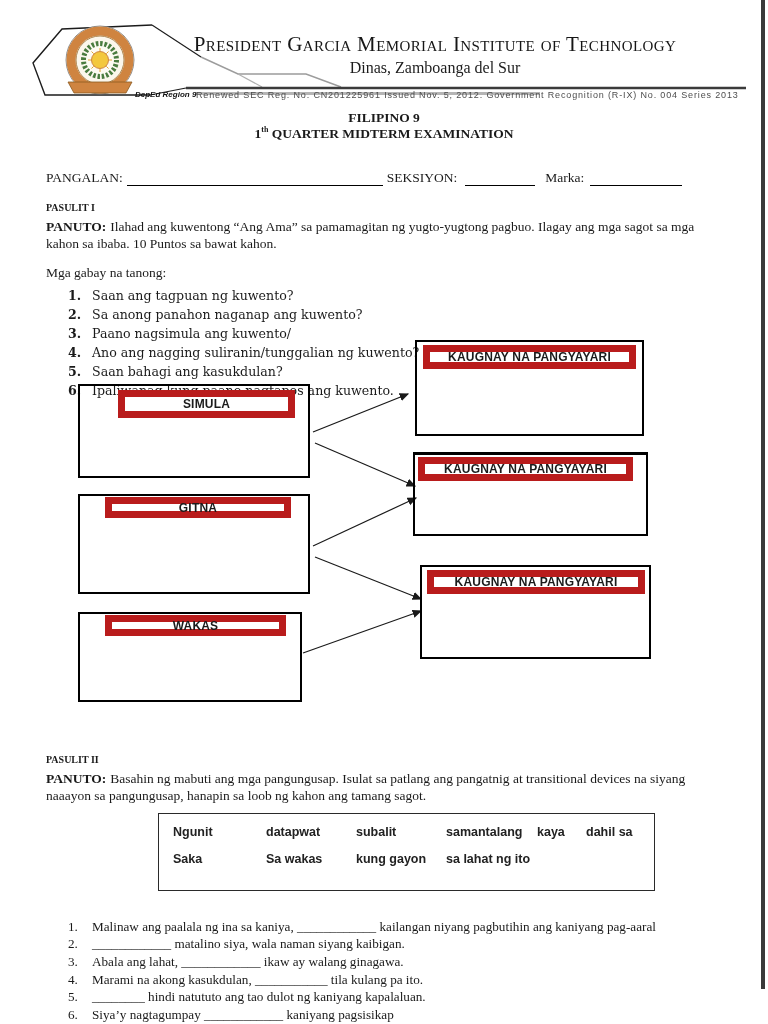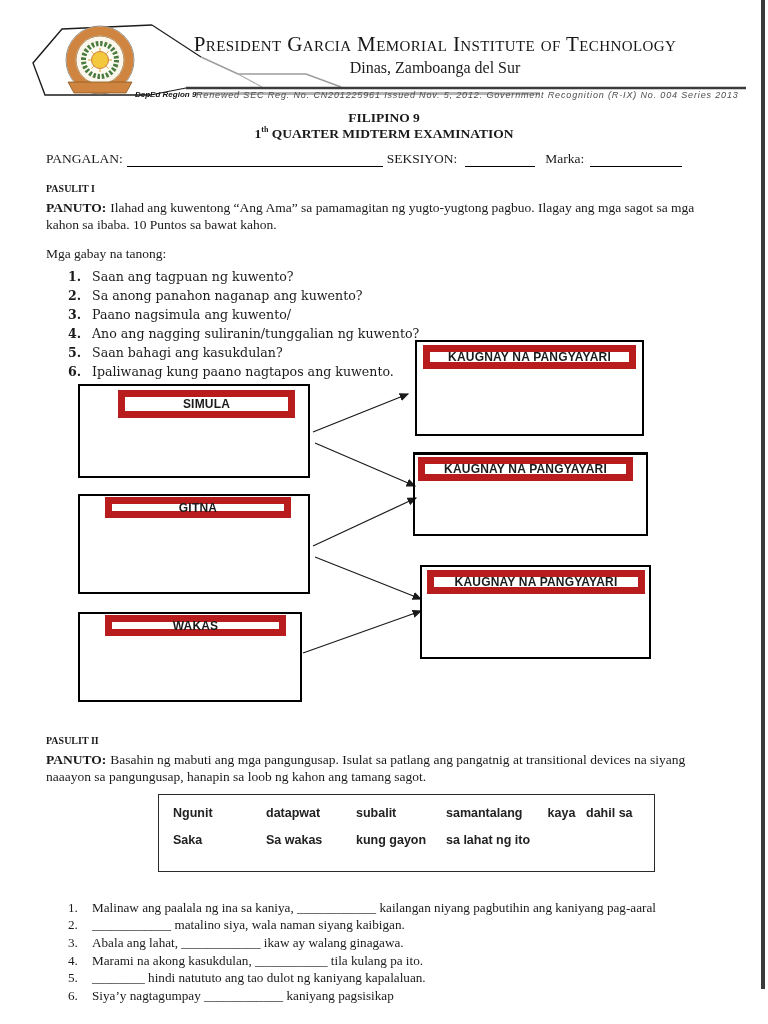--- a/index.html
+++ b/index.html
@@ -9,25 +9,25 @@
   
   .hdr-svg{position:absolute;left:0;top:0;}
   .school-name{position:absolute;left:118px;right:16px;top:32px;text-align:center;
     font-family:"Liberation Serif", serif;font-variant:small-caps;font-size:21px;
     letter-spacing:.4px;color:#161616;white-space:nowrap;}
   .school-loc{position:absolute;left:118px;right:16px;top:59px;text-align:center;
     font-size:16px;color:#1c1c1c;}
   .deped{position:absolute;left:135px;top:90px;font-family:"Liberation Sans", sans-serif;
     font-size:8px;font-weight:bold;font-style:italic;color:#111;}
   .regline{position:absolute;left:196px;top:90px;width:556px;font-family:"Liberation Sans", sans-serif;
-    font-size:9px;font-style:italic;color:#4d4d4d;letter-spacing:.85px;white-space:nowrap;}
+    font-size:9px;color:#4d4d4d;letter-spacing:.85px;white-space:nowrap;}
 
   
   .flow{position:absolute;left:0;top:0;right:0;bottom:0;padding:148px 43px 0 46px;font-size:13.5px;}
-  .name-row{display:flex;align-items:flex-end;height:19px;white-space:nowrap;}
+  .name-row{display:flex;align-items:flex-end;height:19px;white-space:nowrap;margin-top:19px;}
   .blank{display:inline-block;border-bottom:1px solid #000;height:15px;}
   .b1{width:256px;margin:0 4px;}
   .b2{width:70px;margin:0 10px 0 8px;}
   .b3{width:92px;margin-left:6px;}
   .sec-h{font-weight:bold;font-size:10px;margin-top:16px;height:17px;}
   .panuto{line-height:16.5px;margin:0;}
   .panuto b{font-weight:bold;}
   .panuto .pt{margin-left:4px;}
   .gabay{margin-top:13px;height:16px;}
   .qlist{margin:5px 0 0 22px;font-family:"DejaVu Serif", serif;font-size:12.6px;}
@@ -38,21 +38,21 @@
   .srow{display:flex;height:17.6px;align-items:center;white-space:nowrap;}
   .srow .num{width:24px;flex:none;}
 
   
   .wordbox{margin:9px 0 0 112px;width:497px;border:1.5px solid #2a2a2a;
     padding:11px 0 24px 14px;box-sizing:border-box;
     font-family:"Liberation Sans", sans-serif;font-weight:bold;font-size:12.5px;color:#222;}
   .wrow{display:flex;white-space:nowrap;}
   .wrow + .wrow{margin-top:13px;}
   .wc0{width:93px;flex:none;} .wc1{width:90px;flex:none;} .wc2{width:90px;flex:none;}
-  .wc3{width:91px;flex:none;} .wc4{width:49px;flex:none;text-align:center;}
+  .wc3{width:91px;flex:none;} .wc4{width:49px;flex:none;}
 
   
   .obox{position:absolute;border:2px solid #000;background:transparent;box-sizing:border-box;z-index:2;}
   .lbox{position:absolute;border:7px solid #b91c1c;background:#fff;box-sizing:border-box;
     font-family:"Liberation Sans", sans-serif;font-weight:bold;font-size:12px;color:#1b1b1b;
     display:flex;align-items:center;justify-content:center;letter-spacing:.2px;}
   .arrows{position:absolute;left:0;top:0;z-index:1;pointer-events:none;}
 
   .edge-strip{position:absolute;left:761px;top:0;width:4px;height:989px;background:#3a3a3a;}
 </style>

